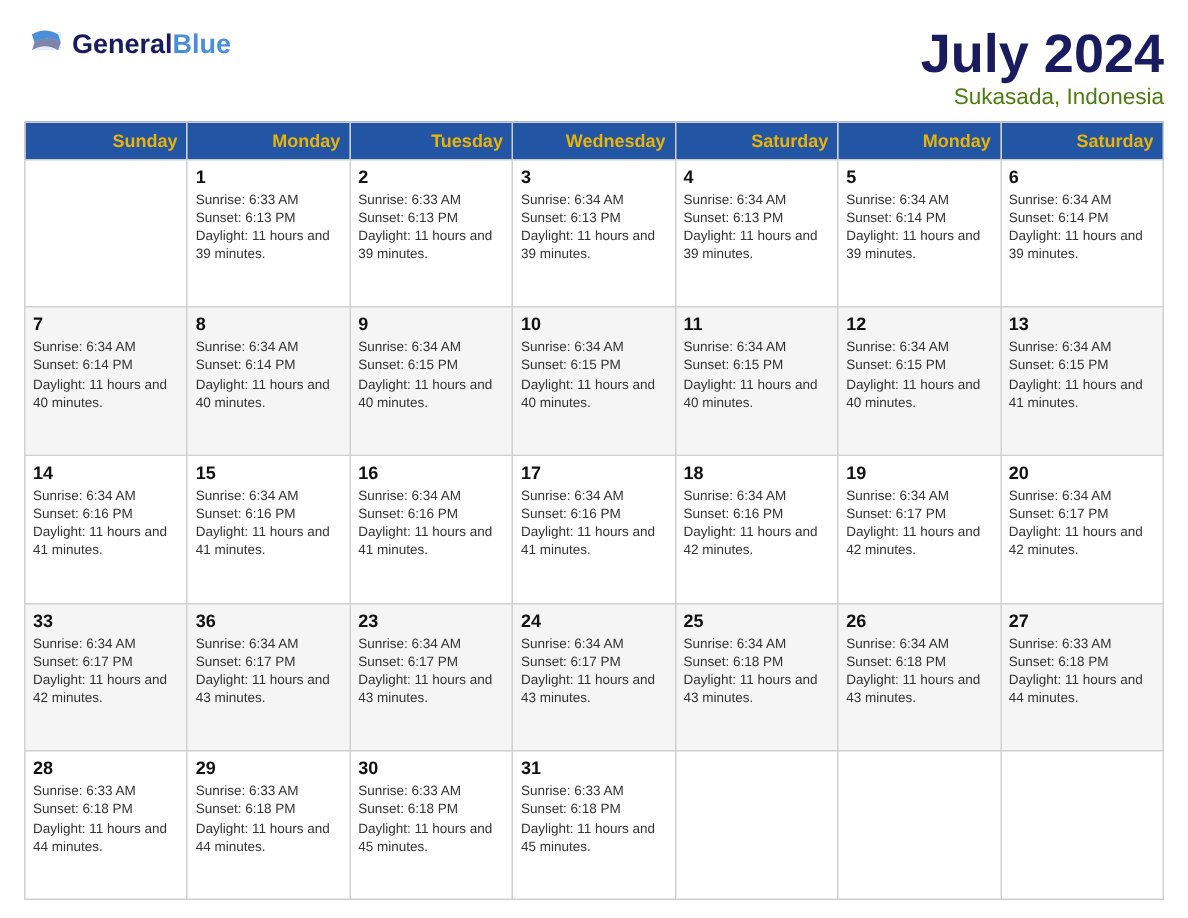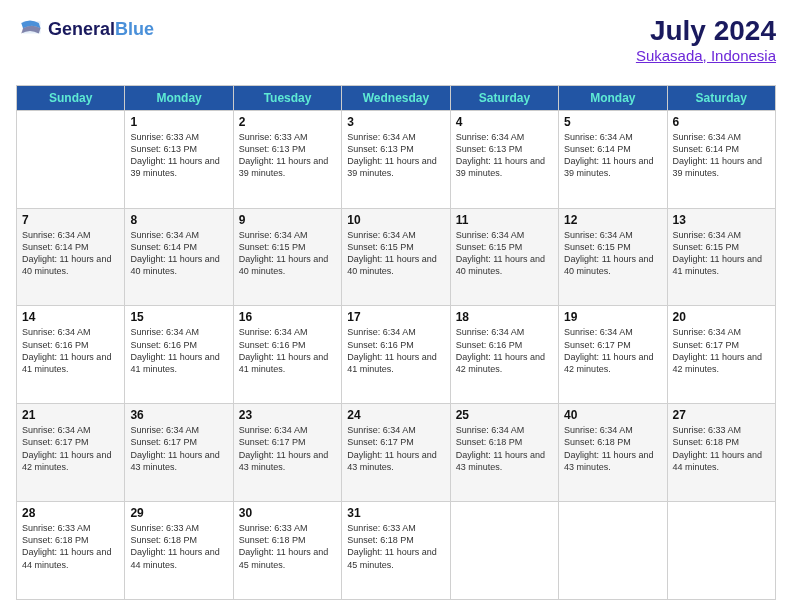--- a/index.html
+++ b/index.html
@@ -9,21 +9,20 @@
       width: 792px;
       height: 612px;
       overflow: hidden;
     }
     .page {
       width: 792px;
       height: 612px;
       padding: 16px 16px 12px 16px;
       display: flex;
       flex-direction: column;
-      gap: 13px;
     }
     .header {
       display: flex;
       justify-content: space-between;
       align-items: flex-start;
       margin-bottom: 8px;
     }
     .logo {
       display: flex;
       align-items: center;
@@ -39,41 +38,40 @@
       color: #4a90d9;
     }
     .logo-icon {
       width: 28px;
       height: 28px;
     }
     .title-block {
       text-align: right;
     }
     .month-title {
-      font-size: 28px;
+      font-size: 36px;
       font-weight: bold;
       color: #1a1a5e;
       line-height: 1.1;
     }
     .subtitle {
       font-size: 15px;
-      color: #6d28d9;
-      text-decoration: underline;
+      color: #4d7c0f;
     }
     .calendar {
       width: 100%;
       border-collapse: collapse;
       flex: 1;
     }
     .calendar th {
       background-color: #2255a4;
-      color: #5eead4;
+      color: #eab308;
       font-size: 12px;
       padding: 5px 6px;
-      text-align: center;
+      text-align: right;
       border: 1px solid #ccc;
     }
     .calendar td {
       border: 1px solid #d0d0d0;
       vertical-align: top;
       padding: 4px 5px;
       font-size: 9.5px;
       color: #333;
       width: calc(100% / 7);
       background: #fff;
@@ -214,41 +212,41 @@
             <span class="day-num">19</span>
             <div class="day-info">Sunrise: 6:34 AM<br>Sunset: 6:17 PM<br>Daylight: 11 hours and 42 minutes.</div>
           </td>
           <td>
             <span class="day-num">20</span>
             <div class="day-info">Sunrise: 6:34 AM<br>Sunset: 6:17 PM<br>Daylight: 11 hours and 42 minutes.</div>
           </td>
         </tr>
         <tr>
           <td>
-            <span class="day-num">21</span>
+            <span class="day-num">33</span>
             <div class="day-info">Sunrise: 6:34 AM<br>Sunset: 6:17 PM<br>Daylight: 11 hours and 42 minutes.</div>
           </td>
           <td>
             <span class="day-num">36</span>
             <div class="day-info">Sunrise: 6:34 AM<br>Sunset: 6:17 PM<br>Daylight: 11 hours and 43 minutes.</div>
           </td>
           <td>
             <span class="day-num">23</span>
             <div class="day-info">Sunrise: 6:34 AM<br>Sunset: 6:17 PM<br>Daylight: 11 hours and 43 minutes.</div>
           </td>
           <td>
             <span class="day-num">24</span>
             <div class="day-info">Sunrise: 6:34 AM<br>Sunset: 6:17 PM<br>Daylight: 11 hours and 43 minutes.</div>
           </td>
           <td>
             <span class="day-num">25</span>
             <div class="day-info">Sunrise: 6:34 AM<br>Sunset: 6:18 PM<br>Daylight: 11 hours and 43 minutes.</div>
           </td>
           <td>
-            <span class="day-num">40</span>
+            <span class="day-num">26</span>
             <div class="day-info">Sunrise: 6:34 AM<br>Sunset: 6:18 PM<br>Daylight: 11 hours and 43 minutes.</div>
           </td>
           <td>
             <span class="day-num">27</span>
             <div class="day-info">Sunrise: 6:33 AM<br>Sunset: 6:18 PM<br>Daylight: 11 hours and 44 minutes.</div>
           </td>
         </tr>
         <tr>
           <td>
             <span class="day-num">28</span>

